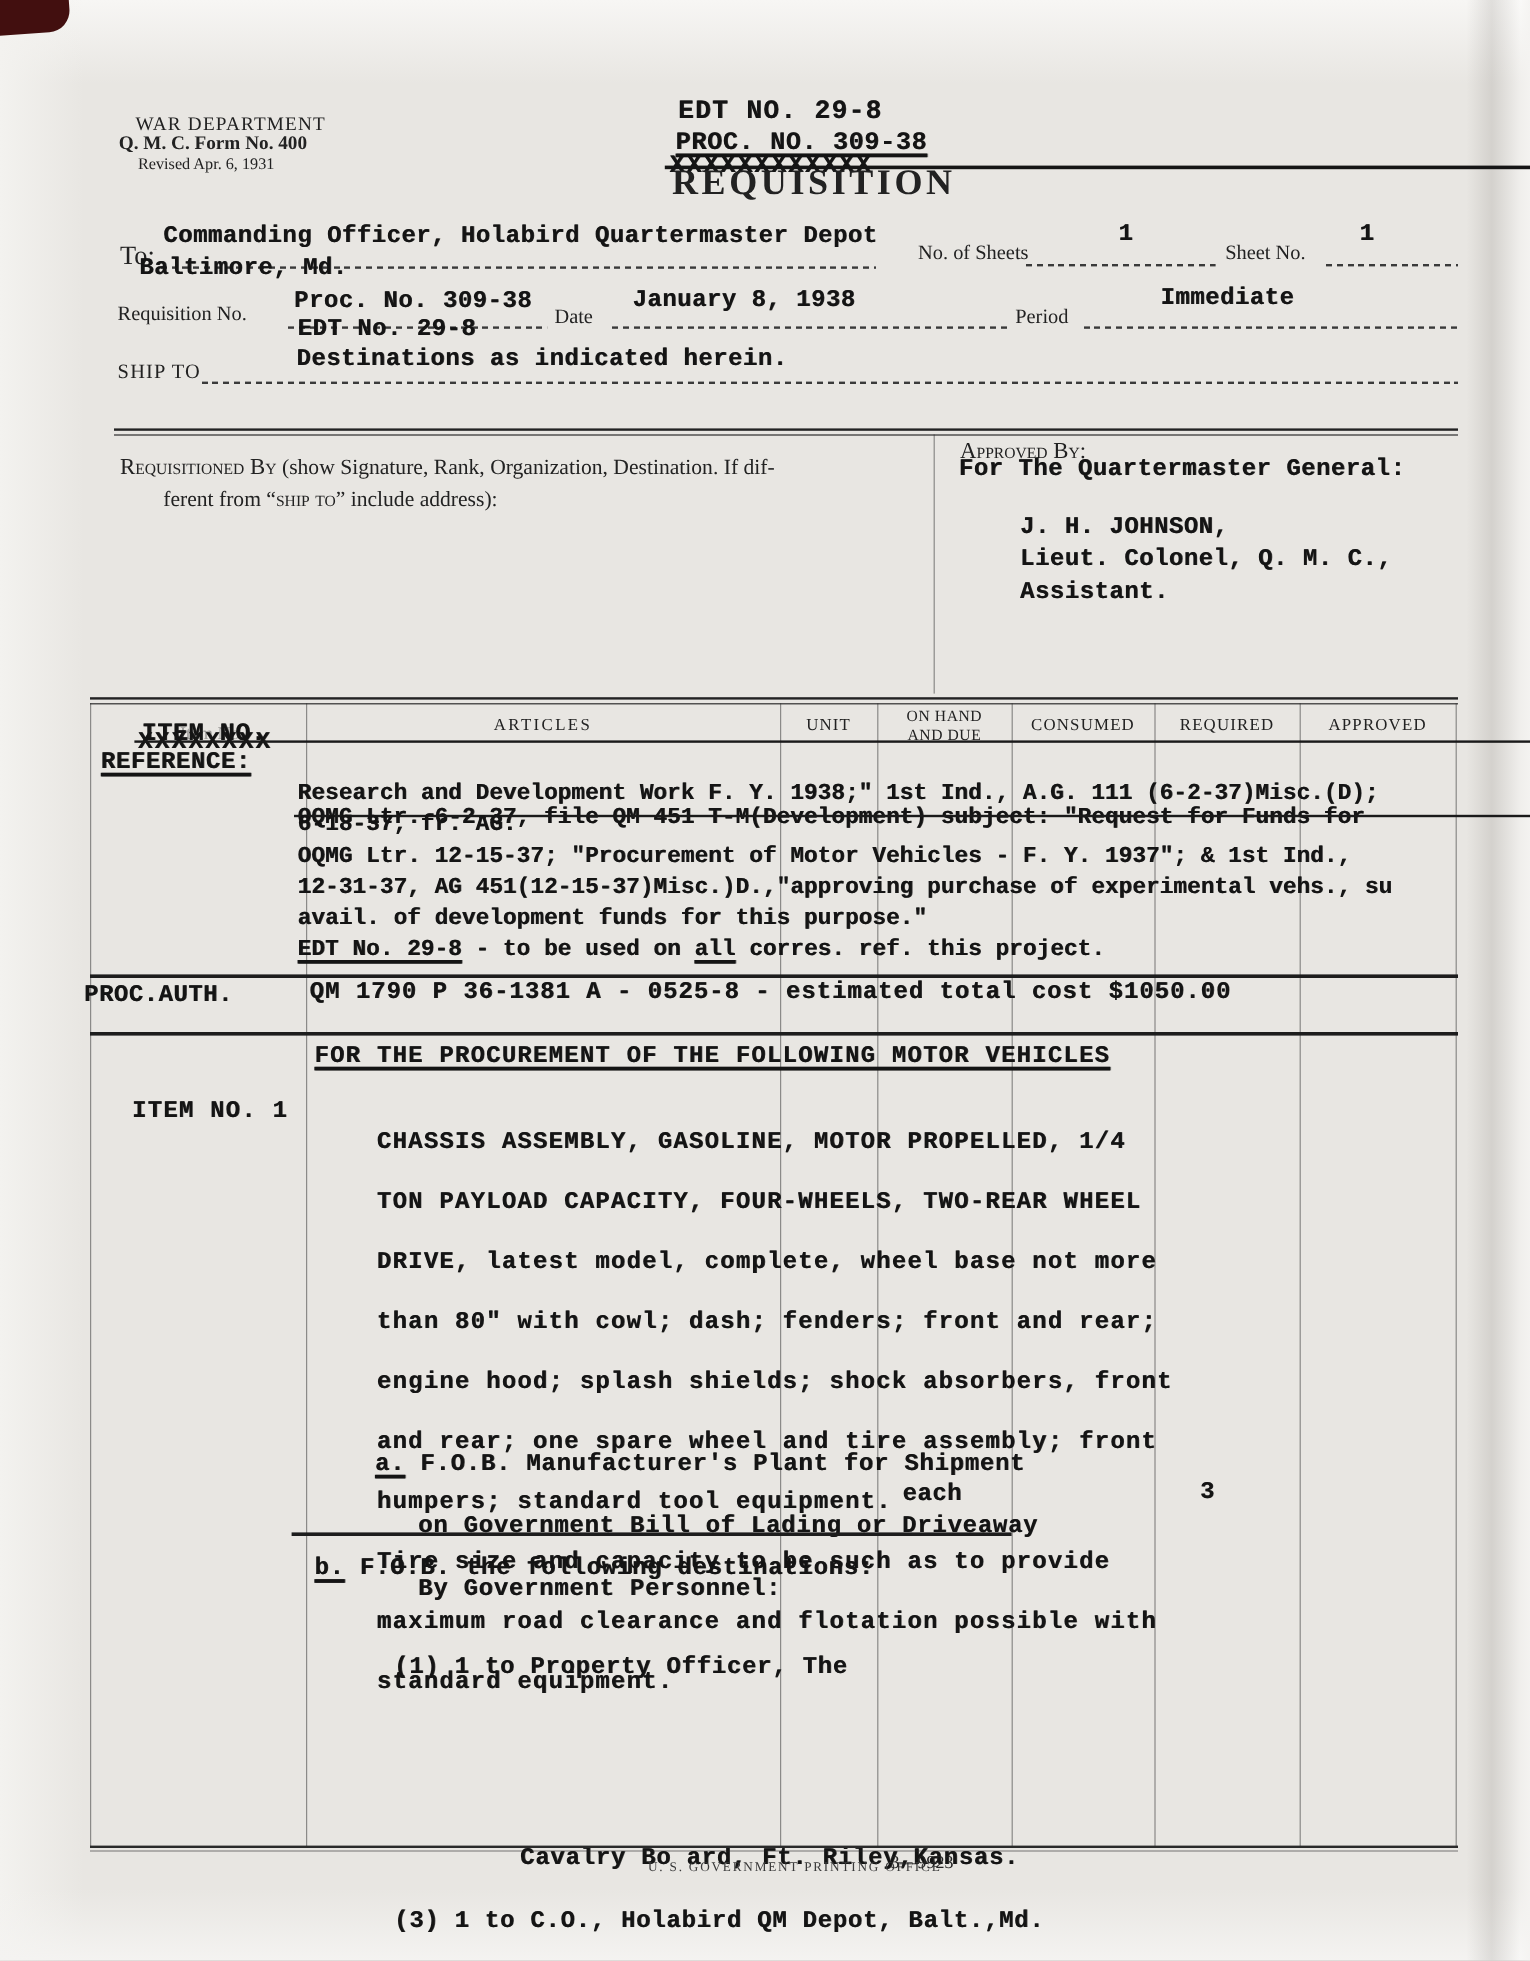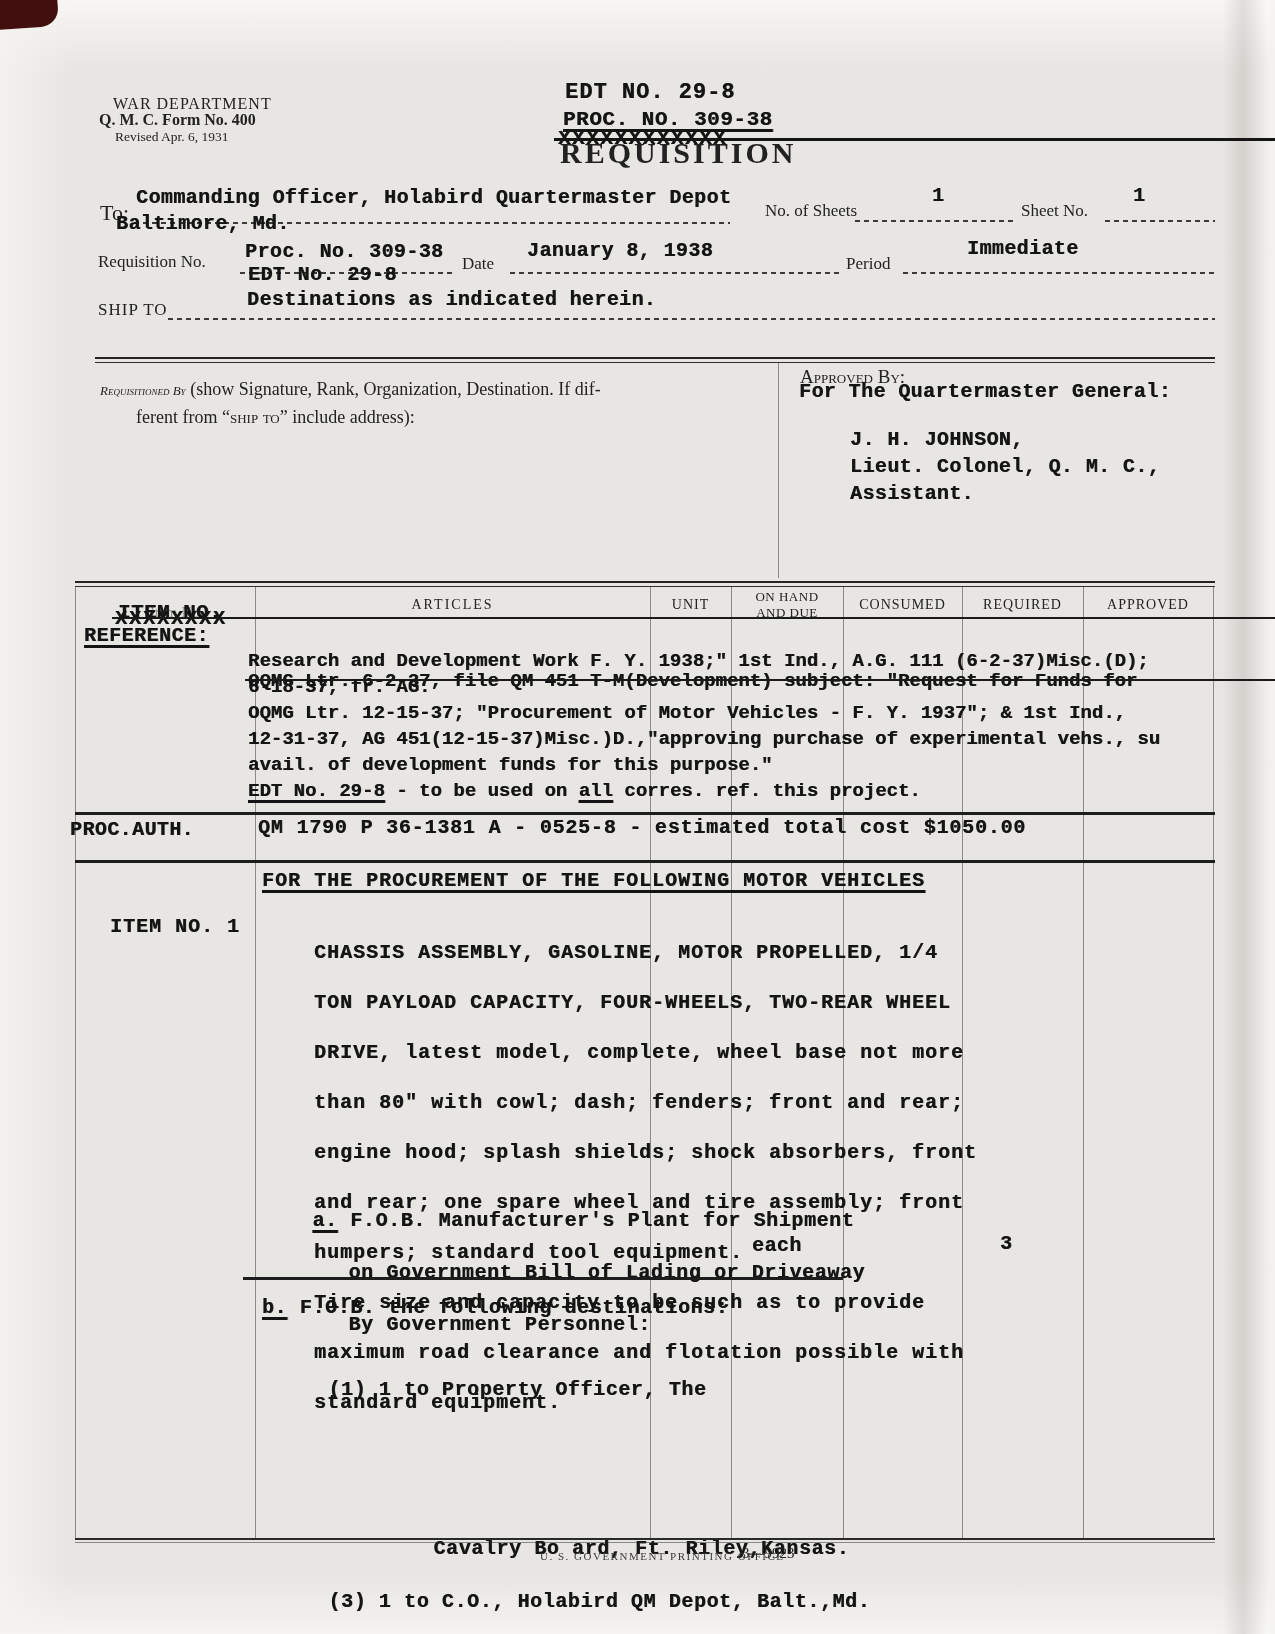--- a/index.html
+++ b/index.html
@@ -82,21 +82,21 @@
   <div class="abs rule-dash" style="left:903px;top:272px;width:312px;"></div>
 
   <div class="abs typed" style="left:247px;top:288px;">Destinations as indicated herein.</div>
   <div class="abs printed" style="left:98px;top:300px;font-size:17px;letter-spacing:1px;">SHIP TO</div>
   <div class="abs rule-dash" style="left:168px;top:318px;width:1047px;"></div>
 
   <div class="abs rule-double" style="left:95px;top:357px;width:1120px;"></div>
   <div class="vline" style="left:778px;top:362px;height:216px;"></div>
 
   <div class="abs printed" style="left:100px;top:376px;font-size:18px;width:660px;line-height:27px;">
-    <span class="sc" style="font-size:13px;font-style:italic;">Requisitioned By</span>
+    <span class="sc" style="font-size:19px;">Requisitioned By</span>
     <span>(show Signature, Rank, Organization, Destination.  If dif-</span><br>
     <span style="margin-left:36px;">ferent from “</span><span class="sc">ship to</span><span>” include address):</span>
   </div>
 
   <div class="abs printed sc" style="left:800px;top:366px;font-size:19px;">Approved By:</div>
   <div class="abs typed" style="left:799px;top:380px;">For The Quartermaster General:</div>
   <div class="abs typed" style="left:850px;top:428px;">J. H. JOHNSON,</div>
   <div class="abs typed" style="left:850px;top:455px;">Lieut. Colonel, Q. M. C.,</div>
   <div class="abs typed" style="left:850px;top:482px;">Assistant.</div>
 

